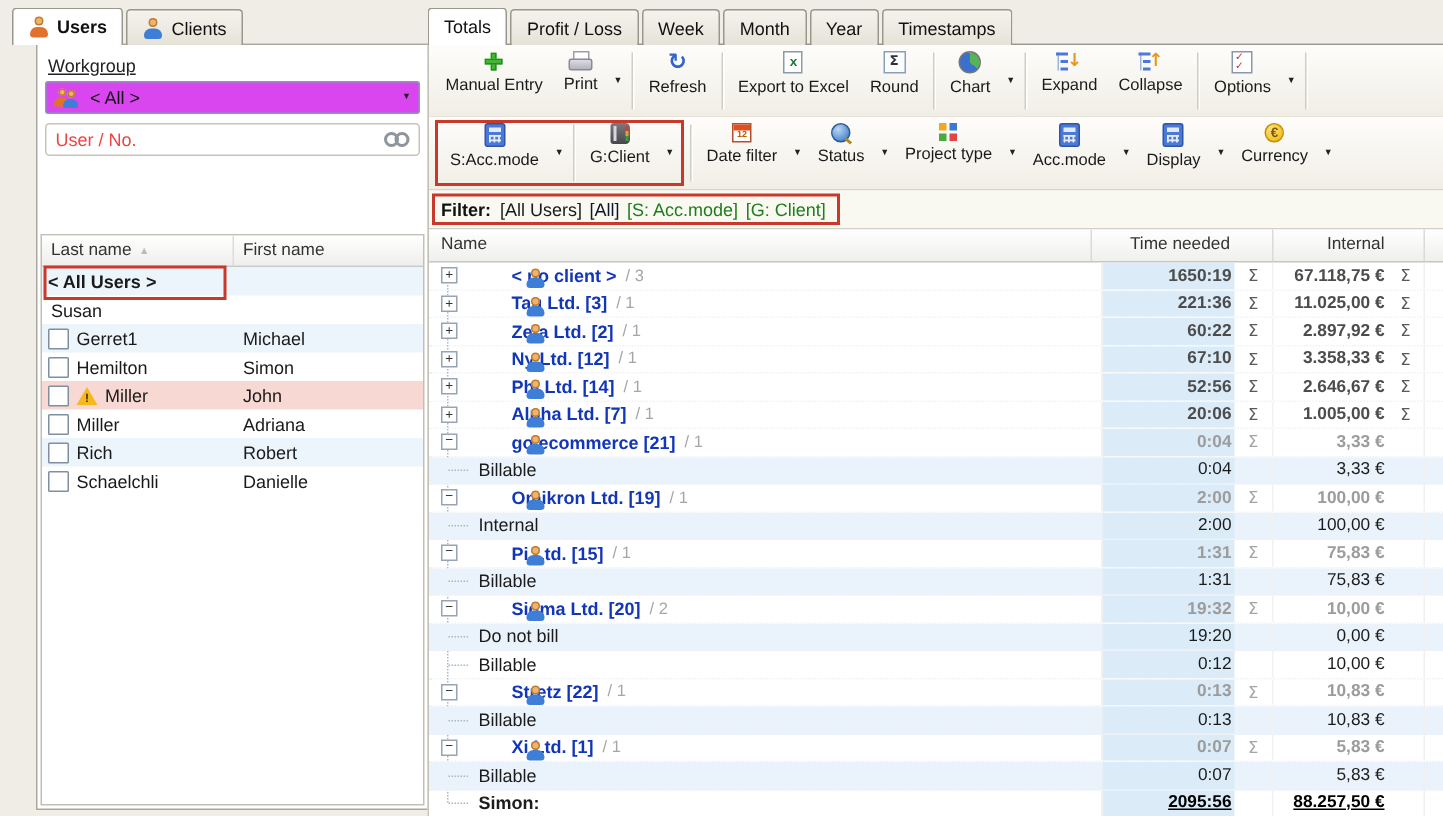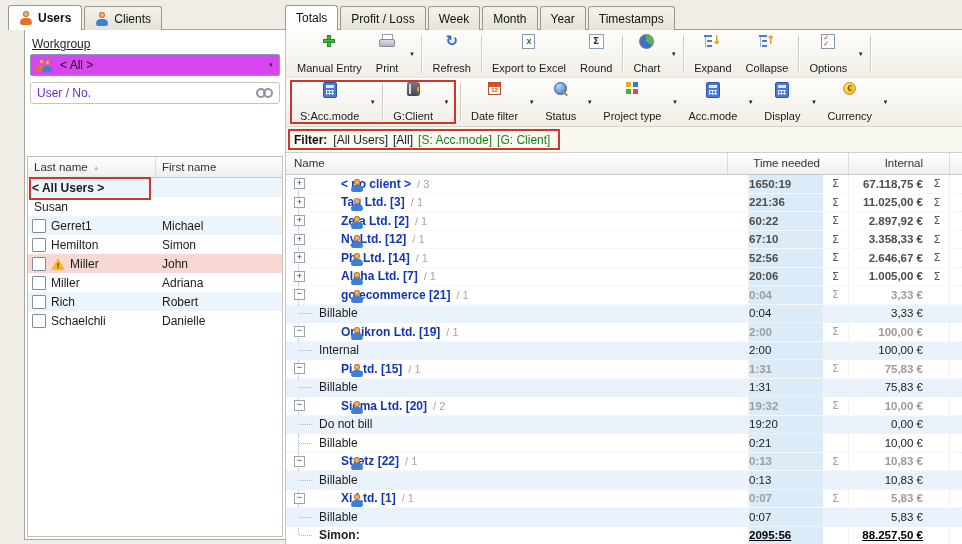--- a/index.html
+++ b/index.html
@@ -14,21 +14,21 @@
   .tab.active,.rtab.active{background:#fff;height:25px;position:relative;z-index:4;}
   .tab.active .tlabel{font-weight:bold;}
   .tlabel{font-size:12px;color:#111;}
 
   
   .lpanel{position:absolute;left:24px;top:29px;width:262px;height:511px;background:#fff;border:1px solid #aaa79d;box-sizing:border-box;z-index:2;}
   .wg-label{position:absolute;left:7px;top:7px;text-decoration:underline;color:#222;}
   .combo{position:absolute;left:5px;top:24px;width:250px;height:22px;border:1px solid #7f9db9;border-radius:2px;background:#d946ef;box-sizing:border-box;display:flex;align-items:center;padding:0 5px;gap:6px;}
   .combo .cval{flex:1;color:#111;}
   .search{position:absolute;left:5px;top:52px;width:250px;height:22px;border:1px solid #c7c4ba;border-radius:3px;background:#fff;box-sizing:border-box;display:flex;align-items:center;padding:0 6px;}
-  .search .ph{flex:1;color:#6d28d9;}
+  .search .ph{flex:1;color:#ef4444;}
   .ulist{position:absolute;left:2px;top:126px;width:256px;height:381px;border:1px solid #c2bfb5;box-sizing:border-box;background:#fff;overflow:hidden;}
   .uhead{display:flex;height:20px;background:linear-gradient(#ffffff,#eeeeec);border-bottom:1px solid #c8c8c8;align-items:center;color:#333;font-size:11.5px;}
   .uh{box-sizing:border-box;padding-left:6px;border-right:1px solid #dcdcdc;height:100%;line-height:19px;display:flex;align-items:center;gap:5px;}
   .uh.c1{width:128px;}
   .uh.c2{flex:1;border-right:none;}
   .urow{display:flex;height:19px;align-items:center;position:relative;}
   .urow.alt{background:#edf5fc;}
   .urow.hl{background:#f8d8d2;}
   .ucell{box-sizing:border-box;display:flex;align-items:center;height:100%;}
   .ucell.c1{width:128px;padding-left:4px;gap:5px;}
@@ -39,21 +39,21 @@
 
   
   .splitter{position:absolute;left:270px;top:5px;width:15px;height:539px;}
   .grip{position:absolute;left:5px;top:296px;width:3px;height:40px;background-image:radial-gradient(#9aa4ab 1px,transparent 1.2px);background-size:3px 5px;}
 
   
   .rpanel{position:absolute;left:285px;top:29px;width:677px;height:515px;background:#fff;border-top:1px solid #9a978d;border-left:1px solid #c4c1b7;box-sizing:border-box;z-index:2;}
   .tb{display:flex;align-items:center;padding-left:4px;background:linear-gradient(#fefdfb,#f1eee6);}
   .tb1{height:47px;border-bottom:1px solid #e6e3d9;}
   .tb2{height:48px;border-bottom:1px solid #d6d3c9;}
-  .tbtn{display:flex;flex-direction:column;align-items:center;justify-content:space-between;gap:3px;padding:2px 7px;min-height:40px;border-radius:3px;cursor:default;}
+  .tbtn{display:flex;flex-direction:column;align-items:center;justify-content:flex-start;gap:3px;padding:2px 7px;min-height:40px;border-radius:3px;cursor:default;}
   .tlbl{font-size:11px;color:#1a1a1a;white-space:nowrap;}
   .tarrow{width:13px;height:38px;display:flex;align-items:center;justify-content:center;}
   .tsep{width:1px;height:38px;background:#d0cdc3;margin:0 3px;box-shadow:1px 0 0 #fff;}
   .redbox{display:flex;align-items:center;border:2px solid #c8392b;height:44px;box-sizing:border-box;padding:0 1px;margin-right:1px;}
 
   
   .filterbar{height:25px;display:flex;align-items:center;background:#faf9f1;border-bottom:1px solid #d2cfc5;padding-left:2px;}
   .filterwrap{display:inline-flex;align-items:center;gap:6px;border:2px solid #c8392b;padding:1px 8px 1px 4px;box-sizing:border-box;height:21px;}
   .flabel{font-weight:bold;color:#111;}
   .fseg{white-space:nowrap;font-size:12px;}
@@ -67,21 +67,21 @@
   .gh.intr{width:100px;text-align:right;padding-right:26px;}
   .gh.edge{width:13px;border-left:1px solid #dadada;}
   .gbody{position:relative;}
   .treeline{position:absolute;left:12px;top:9px;height:351px;width:0;border-left:1px dotted #a8b8c4;}
   .grow{display:flex;height:18.5px;box-sizing:border-box;align-items:center;border-bottom:1px dotted #eef2f6;position:relative;}
   .grow.alt{background:#eaf3fb;}
   .gc{box-sizing:border-box;height:100%;display:flex;align-items:center;}
   .gc.name{flex:1;position:relative;border-right:1px solid #f0f0f0;}
   .grow.client .gc.name{padding-left:42px;}
   .grow.sub .gc.name,.grow.total .gc.name{padding-left:33px;}
-  .gc.time{width:74px;background:#dbecf8;justify-content:flex-start;padding-right:2px;}
+  .gc.time{width:88px;background:#dbecf8;justify-content:flex-end;padding-right:2px;}
   .gc.sig{width:26px;justify-content:center;border-right:1px solid #f2f2f2;}
   .gc.intr{width:76px;justify-content:flex-end;padding-right:2px;}
   .gc.sig2{width:24px;justify-content:center;}
   .gc.edge{width:13px;border-left:1px solid #f0f0f0;}
   .toggle{position:absolute;left:8px;top:50%;margin-top:-5.5px;width:9px;height:9px;background:#fff;border:1px solid #98a4b4;box-sizing:content-box;line-height:8px;font-size:9px;text-align:center;color:#333;z-index:2;}
   .toggle.plus::before{content:"+";}
   .toggle.minus::before{content:"−";position:relative;top:-1px;}
   .tree-person{position:absolute;left:22px;top:2px;}
   .cname{color:#1136b8;font-weight:bold;font-size:12px;white-space:nowrap;}
   .ccount{color:#a6a6a6;font-size:11px;margin-left:6px;}
@@ -681,21 +681,21 @@
               <span class="val">0,00 €</span>
             </div>
             <div class="gc sig2"></div>
             <div class="gc edge"></div>
           </div>
           <div class="grow sub">
             <div class="gc name stub">
               <span class="sname">Billable</span>
             </div>
             <div class="gc time">
-              <span class="val">0:21</span>
+              <span class="val">0:12</span>
             </div>
             <div class="gc sig"></div>
             <div class="gc intr">
               <span class="val">10,00 €</span>
             </div>
             <div class="gc sig2"></div>
             <div class="gc edge"></div>
           </div>
           <div class="grow client open">
             <div class="gc name">

